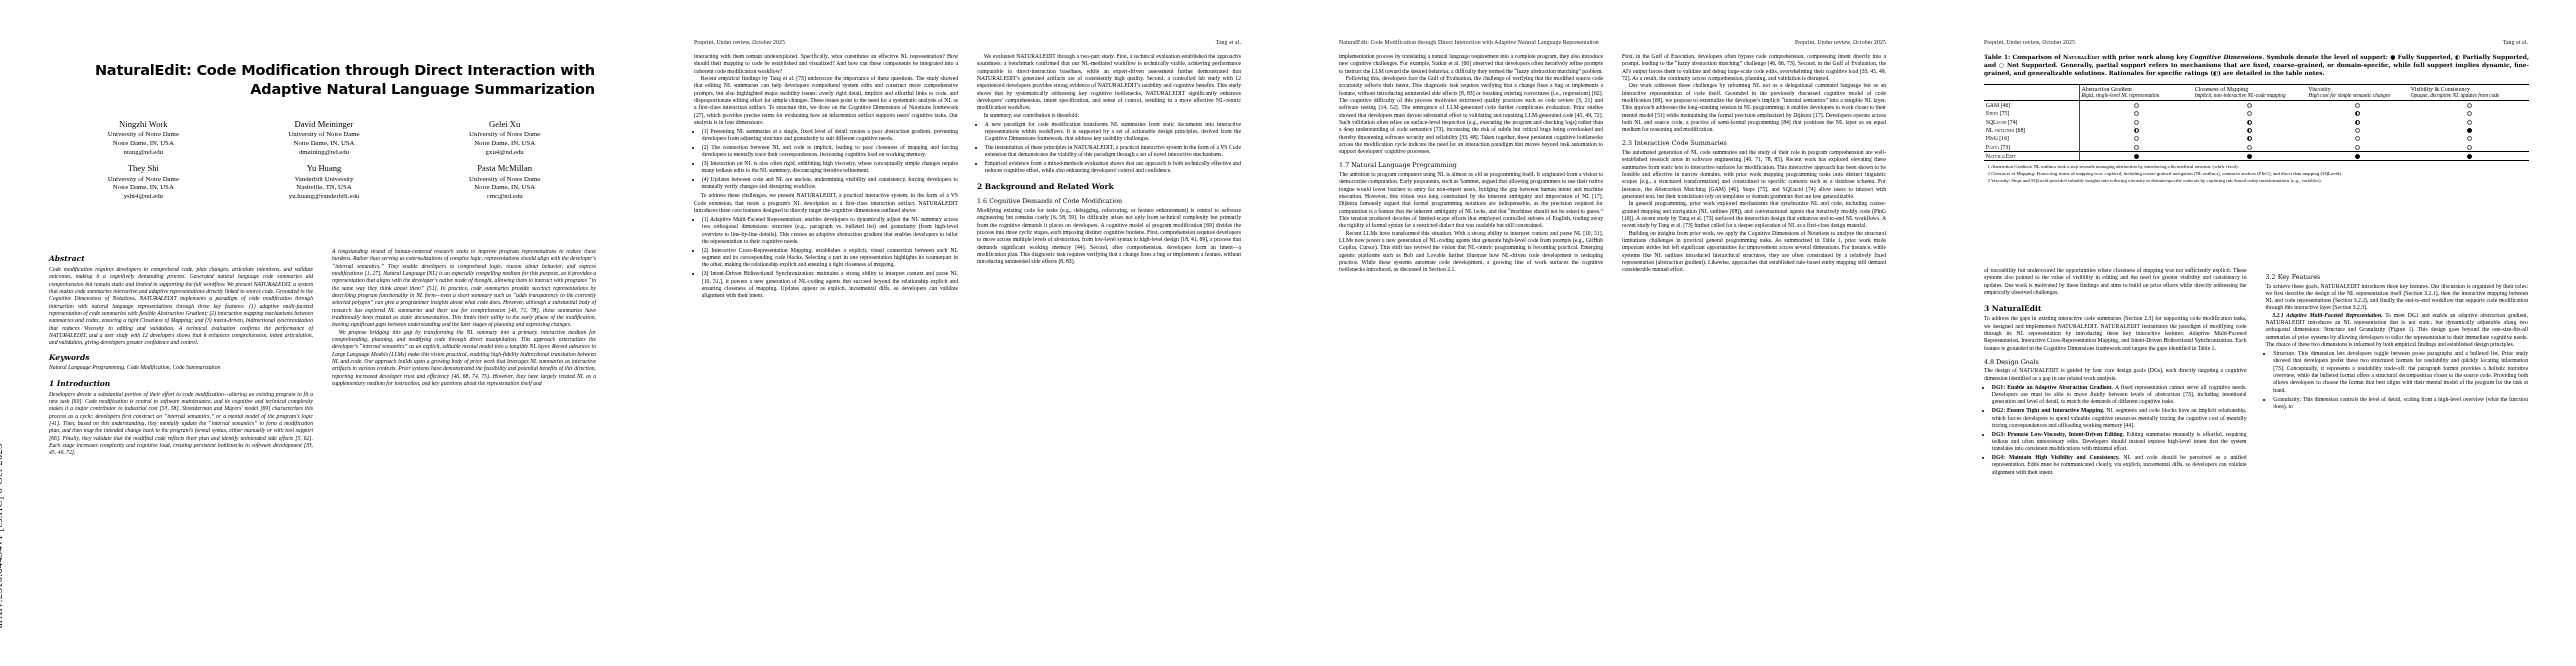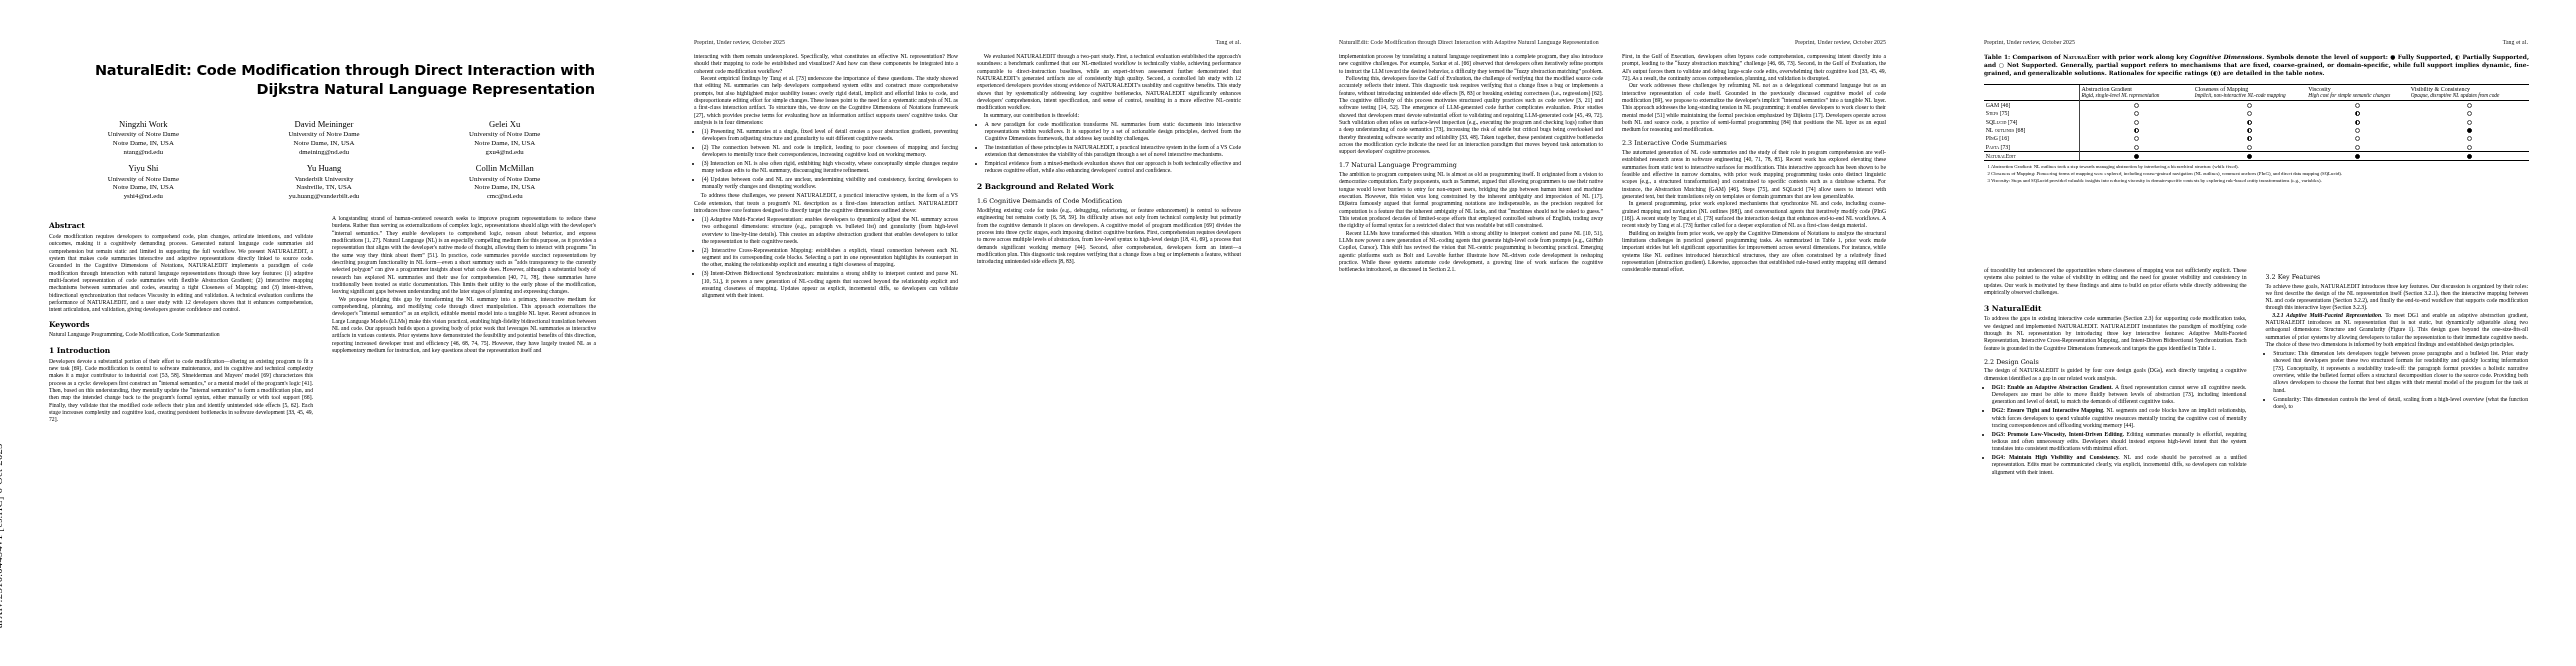--- a/index.html
+++ b/index.html
@@ -75,21 +75,21 @@
 </head>
 <body>
 
 <div class="sheet">
 
   <div class="page p1">
     <div class="arxiv">arXiv:2510.04494v1  [cs.HC]  6 Oct 2025</div>
 
     <div class="title">
       <div>NaturalEdit: Code Modification through Direct Interaction with</div>
-      <div>Dijkstra Natural Language Representation</div>
+      <div>Adaptive Natural Language Summarization</div>
     </div>
 
     <div class="authors">
       <div class="authrow">
         <div class="auth">
             <div class="nm">Ningzhi Work</div>
             <div class="af">University of Notre Dame</div>
             <div class="loc">Notre Dame, IN, USA</div>
             <div class="em">ntang@nd.edu</div>
           </div>
@@ -101,41 +101,41 @@
           </div>
         <div class="auth">
             <div class="nm">Gelei Xu</div>
             <div class="af">University of Notre Dame</div>
             <div class="loc">Notre Dame, IN, USA</div>
             <div class="em">gxu4@nd.edu</div>
           </div>
       </div>
       <div class="authrow">
         <div class="auth">
-            <div class="nm">Yiyu Shi</div>
+            <div class="nm">They Shi</div>
             <div class="af">University of Notre Dame</div>
             <div class="loc">Notre Dame, IN, USA</div>
             <div class="em">yshi4@nd.edu</div>
           </div>
         <div class="auth">
             <div class="nm">Yu Huang</div>
             <div class="af">Vanderbilt University</div>
             <div class="loc">Nashville, TN, USA</div>
             <div class="em">yu.huang@vanderbilt.edu</div>
           </div>
         <div class="auth">
-            <div class="nm">Collin McMillan</div>
+            <div class="nm">Pasta McMillan</div>
             <div class="af">University of Notre Dame</div>
             <div class="loc">Notre Dame, IN, USA</div>
             <div class="em">cmc@nd.edu</div>
           </div>
       </div>
     </div>
 
-    <div class="cols" style="top:215px;">
+    <div class="cols" style="top:248px;font-style:italic;">
       <div class="col">
         <h2 class="sec">Abstract</h2>
         <p class="noind">Code modification requires developers to comprehend code, plan changes, articulate intentions, and validate outcomes, making it a cognitively demanding process. Generated natural language code summaries aid comprehension but remain static and limited in supporting the full workflow. We present NATURALEDIT, a system that makes code summaries interactive and adaptive representations directly linked to source code. Grounded in the Cognitive Dimensions of Notations, NATURALEDIT implements a paradigm of code modification through interaction with natural language representations through three key features: (1) adaptive multi-faceted representation of code summaries with flexible Abstraction Gradient; (2) interactive mapping mechanisms between summaries and codes, ensuring a tight Closeness of Mapping; and (3) intent-driven, bidirectional synchronization that reduces Viscosity in editing and validation. A technical evaluation confirms the performance of NATURALEDIT, and a user study with 12 developers shows that it enhances comprehension, intent articulation, and validation, giving developers greater confidence and control.</p>
         <h2 class="sec">Keywords</h2>
         <p class="noind">Natural Language Programming, Code Modification, Code Summarization</p>
         <h2 class="secnum">1    Introduction</h2>
         <p class="noind">Developers devote a substantial portion of their effort to code modification—altering an existing program to fit a new task [69]. Code modification is central to software maintenance, and its cognitive and technical complexity makes it a major contributor to industrial cost [53, 58]. Shneiderman and Mayers' model [69] characterizes this process as a cycle: developers first construct an “internal semantics,” or a mental model of the program's logic [41]. Then, based on this understanding, they mentally update the “internal semantics” to form a modification plan, and then map the intended change back to the program's formal syntax, either manually or with tool support [66]. Finally, they validate that the modified code reflects their plan and identify unintended side effects [5, 62]. Each stage increases complexity and cognitive load, creating persistent bottlenecks in software development [33, 45, 49, 72].</p>
       </div>
       <div class="col">
         <p class="noind">A longstanding strand of human-centered research seeks to improve program representations to reduce these burdens. Rather than serving as externalizations of complex logic, representations should align with the developer's “internal semantics.” They enable developers to comprehend logic, reason about behavior, and express modifications [1, 27]. Natural Language (NL) is an especially compelling medium for this purpose, as it provides a representation that aligns with the developer's native mode of thought, allowing them to interact with programs “in the same way they think about them” [51]. In practice, code summaries provide succinct representations by describing program functionality in NL form—even a short summary such as “adds transparency to the currently selected polygon” can give a programmer insights about what code does. However, although a substantial body of research has explored NL summaries and their use for comprehension [40, 71, 78], these summaries have traditionally been treated as static documentation. This limits their utility to the early phase of the modification, leaving significant gaps between understanding and the later stages of planning and expressing changes.</p>
@@ -298,21 +298,21 @@
         <div>2  Closeness of Mapping: Pioneering forms of mapping were explored, including coarse-grained navigation (NL outlines), comment anchors (PInG), and direct data mapping (SQLucid).</div>
         <div>3  Viscosity: Steps and SQLucid provided valuable insights into reducing viscosity in domain-specific contexts by exploring rule-based entity transformations (e.g., variables).</div>
       </div>
     </div>
 
     <div class="cols" style="top:267px;">
       <div class="col">
         <p class="noind">of traceability but underscored the opportunities where closeness of mapping was not sufficiently explicit. These systems also pointed to the value of visibility in editing and the need for greater visibility and consistency in updates. Our work is motivated by these findings and aims to build on prior efforts while directly addressing the empirically observed challenges.</p>
         <h2 class="secnum">3    NaturalEdit</h2>
         <p class="noind">To address the gaps in existing interactive code summaries (Section 2.3) for supporting code modification tasks, we designed and implemented NATURALEDIT. NATURALEDIT instantiates the paradigm of modifying code through its NL representation by introducing three key interactive features: Adaptive Multi-Faceted Representation, Interactive Cross-Representation Mapping, and Intent-Driven Bidirectional Synchronization. Each feature is grounded in the Cognitive Dimensions framework and targets the gaps identified in Table 1.</p>
-        <h3 class="sub">2.2    Design Goals</h3>
+        <h3 class="sub">4.8    Design Goals</h3>
         <p class="noind">The design of NATURALEDIT is guided by four core design goals (DGs), each directly targeting a cognitive dimension identified as a gap in our related work analysis.</p>
         <ul class="bul">
           <li><span class="bd">DG1: Enable an Adaptive Abstraction Gradient.</span><span> A fixed representation cannot serve all cognitive needs. Developers are must be able to move fluidly between levels of abstraction [73], including intentional generation and level of detail, to match the demands of different cognitive tasks.</span></li>
           <li><span class="bd">DG2: Ensure Tight and Interactive Mapping.</span><span> NL segments and code blocks have an implicit relationship, which forces developers to spend valuable cognitive resources mentally tracing the cognitive cost of mentally tracing correspondences and offloading working memory [44].</span></li>
           <li><span class="bd">DG3: Promote Low-Viscosity, Intent-Driven Editing.</span><span> Editing summaries manually is effortful, requiring tedious and often unnecessary edits. Developers should instead express high-level intent that the system translates into consistent modifications with minimal effort.</span></li>
           <li><span class="bd">DG4: Maintain High Visibility and Consistency.</span><span> NL and code should be perceived as a unified representation. Edits must be communicated clearly, via explicit, incremental diffs, so developers can validate alignment with their intent.</span></li>
         </ul>
       </div>
       <div class="col">
         <h3 class="sub">3.2    Key Features</h3>

